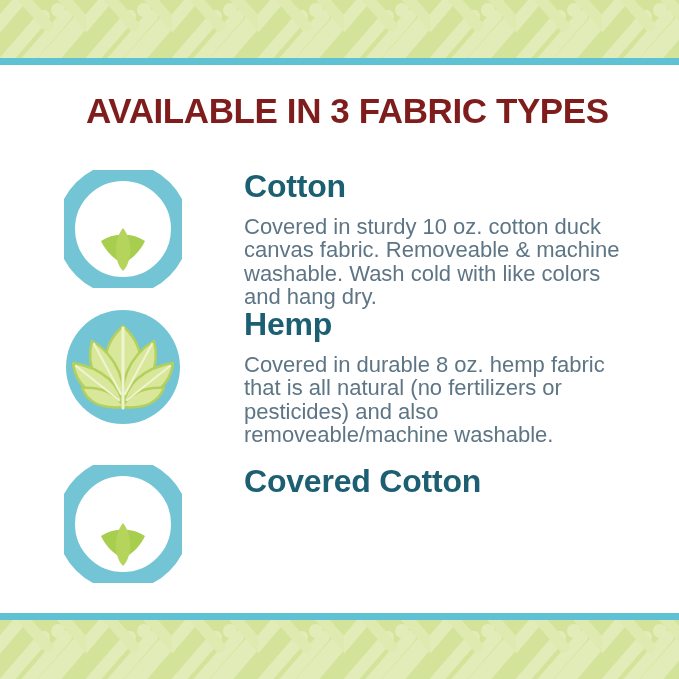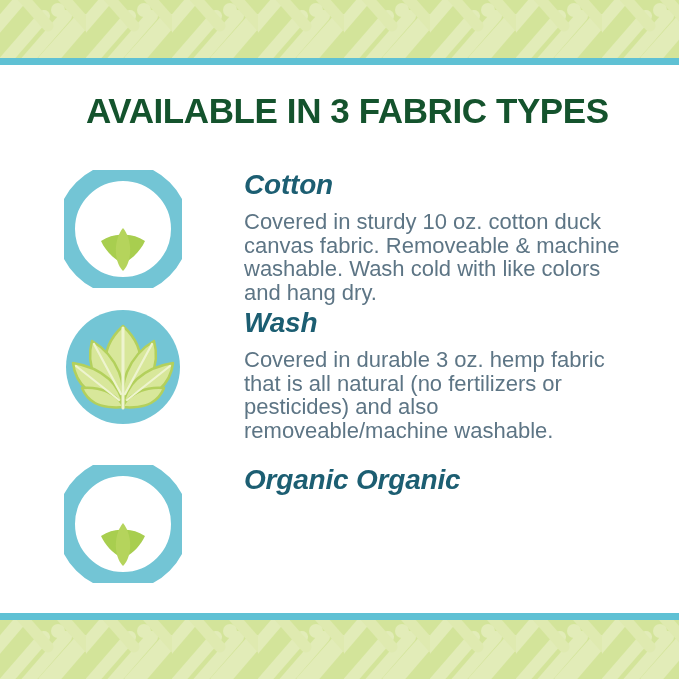--- a/index.html
+++ b/index.html
@@ -53,21 +53,21 @@
   .rule-bottom { top: 613px; }
 
   
   .title {
     position: absolute;
     left: 86px;
     top: 91px;
     font-size: 35px;
     font-weight: bold;
     letter-spacing: -0.4px;
-    color: #14532d;
+    color: #7f1d1d;
     white-space: nowrap;
     font-family: "Liberation Sans", sans-serif;
   }
 
   
   .feature {
     position: absolute;
     left: 0;
     width: 679px;
   }
@@ -84,28 +84,27 @@
   }
   .icon-svg { display: block; width: 118px; height: 118px; }
 
   .feature-text {
     position: absolute;
     left: 244px;
     top: 0;
     width: 380px;
   }
   .feature-heading {
-    font-size: 28px;
+    font-size: 32px;
     font-weight: bold;
     color: #1c5e72;
     letter-spacing: -0.2px;
     margin: 0 0 11px 0;
     line-height: 1.05;
     font-family: "Liberation Sans", sans-serif;
-    font-style: italic;
   }
   .feature-body {
     font-size: 22px;
     line-height: 23.5px;
     color: #5d7585;
     margin: 0;
     font-family: "Liberation Sans", sans-serif;
   }
 </style>
 </head>
@@ -180,22 +179,22 @@
           <path d="M59 97 C47 95 32 90 23 82 C14 74 10 64 9 55 C22 57 36 63 45 71 C53 78 58 89 59 97 Z" fill="#d8e79a" stroke="#b3d05c" stroke-width="2.5" stroke-linejoin="round"></path>
           <path d="M59 97 C71 95 86 90 95 82 C104 74 108 64 109 55 C96 57 82 63 73 71 C65 78 60 89 59 97 Z" fill="#d8e79a" stroke="#b3d05c" stroke-width="2.5" stroke-linejoin="round"></path>
           <path d="M59 99 C50 100 38 99 31 95 C24 91 20 85 18 80 C28 79 40 81 47 86 C54 90 58 95 59 99 Z" fill="#d8e79a" stroke="#b3d05c" stroke-width="2.5" stroke-linejoin="round"></path>
           <path d="M59 99 C68 100 80 99 87 95 C94 91 98 85 100 80 C90 79 78 81 71 86 C64 90 60 95 59 99 Z" fill="#d8e79a" stroke="#b3d05c" stroke-width="2.5" stroke-linejoin="round"></path>
           <path d="M59 20 L59 100" stroke="#eef4cf" stroke-width="3" stroke-linecap="round" fill="none"></path>
           <path d="M30 36 L57 86 M88 36 L61 86 M12 58 L55 92 M106 58 L63 92" stroke="#eef4cf" stroke-width="2.2" stroke-linecap="round" fill="none"></path>
         </g>
       </svg>
     </div>
     <div class="feature-text">
-      <p class="feature-heading">Wash</p>
-      <p class="feature-body">Covered in durable 3 oz. hemp fabric that is all natural (no fertilizers or pesticides) and also removeable/machine washable.</p>
+      <p class="feature-heading">Hemp</p>
+      <p class="feature-body">Covered in durable 8 oz. hemp fabric that is all natural (no fertilizers or pesticides) and also removeable/machine washable.</p>
     </div>
   </div>
 
   <div class="feature feature-3">
     <div class="icon-wrap">
       <svg class="icon-svg" viewBox="0 0 118 118">
         <circle cx="59" cy="59" r="57" fill="none" stroke="#73c5d5" stroke-width="18"></circle>
         <path d="M59 22
                  c-9 0 -15 5 -17 11
                  c-8 -3 -17 2 -19 10
@@ -207,21 +206,21 @@
                  c5 -4 6 -11 3 -16
                  c2 -6 -1 -13 -7 -15
                  c-2 -8 -11 -13 -19 -10
                  c-2 -6 -8 -11 -17 -11 z" fill="#ffffff"></path>
         <path d="M59 65 c-4 8 -5 18 -3 27 c-7 -4 -15 -12 -19 -21 c8 -5 16 -7 22 -6 z" fill="#a8ce4f"></path>
         <path d="M59 65 c4 8 5 18 3 27 c7 -4 15 -12 19 -21 c-8 -5 -16 -7 -22 -6 z" fill="#a8ce4f"></path>
         <path d="M59 58 c5 6 8 16 7 26 c-1 9 -4 14 -7 17 c-3 -3 -6 -8 -7 -17 c-1 -10 2 -20 7 -26 z" fill="#b5d45c"></path>
       </svg>
     </div>
     <div class="feature-text">
-      <p class="feature-heading">Organic Organic</p>
+      <p class="feature-heading">Covered Cotton</p>
     </div>
   </div>
 
   <div class="rule rule-bottom"></div>
   <div class="band band-bottom">
     <div class="band-fill"></div>
     <svg class="band-svg" viewBox="0 0 679 59" preserveAspectRatio="none">
       <defs>
         <pattern id="weaveBot" width="86" height="59" patternUnits="userSpaceOnUse">
           <g stroke="#e2ecb8" stroke-width="12" stroke-linecap="round" fill="none">

